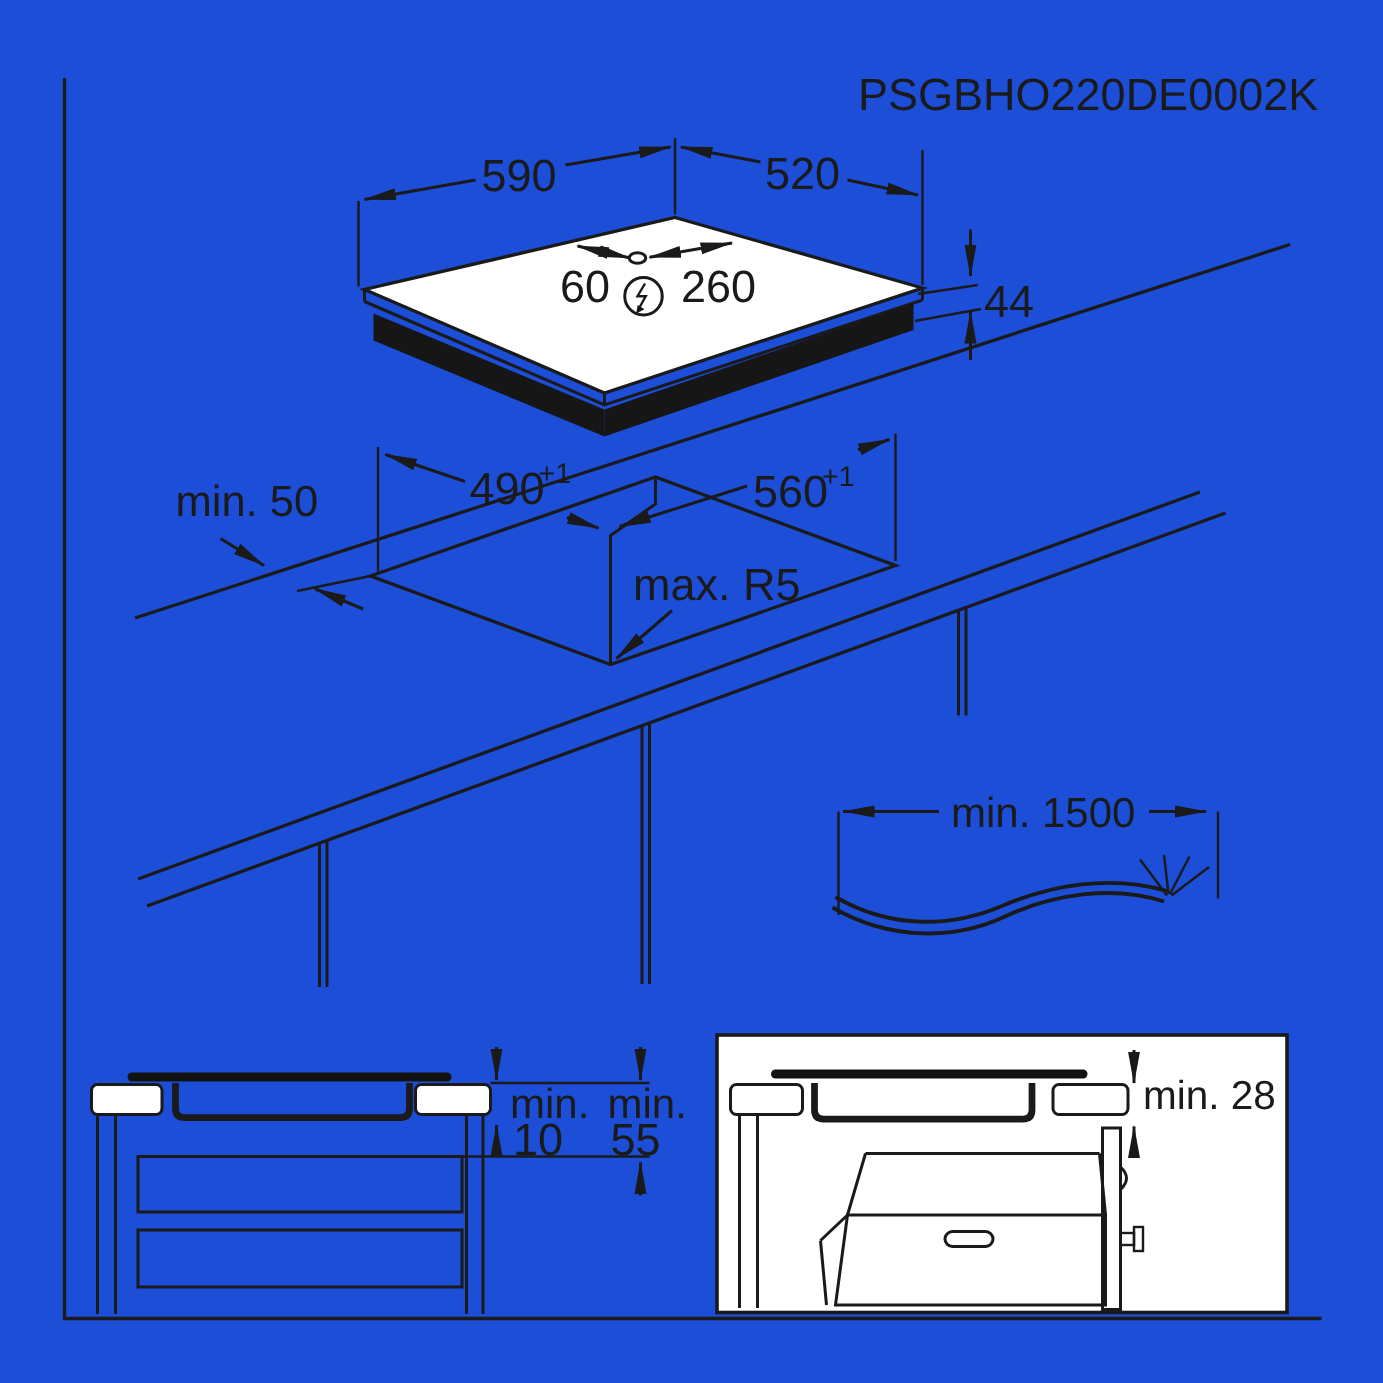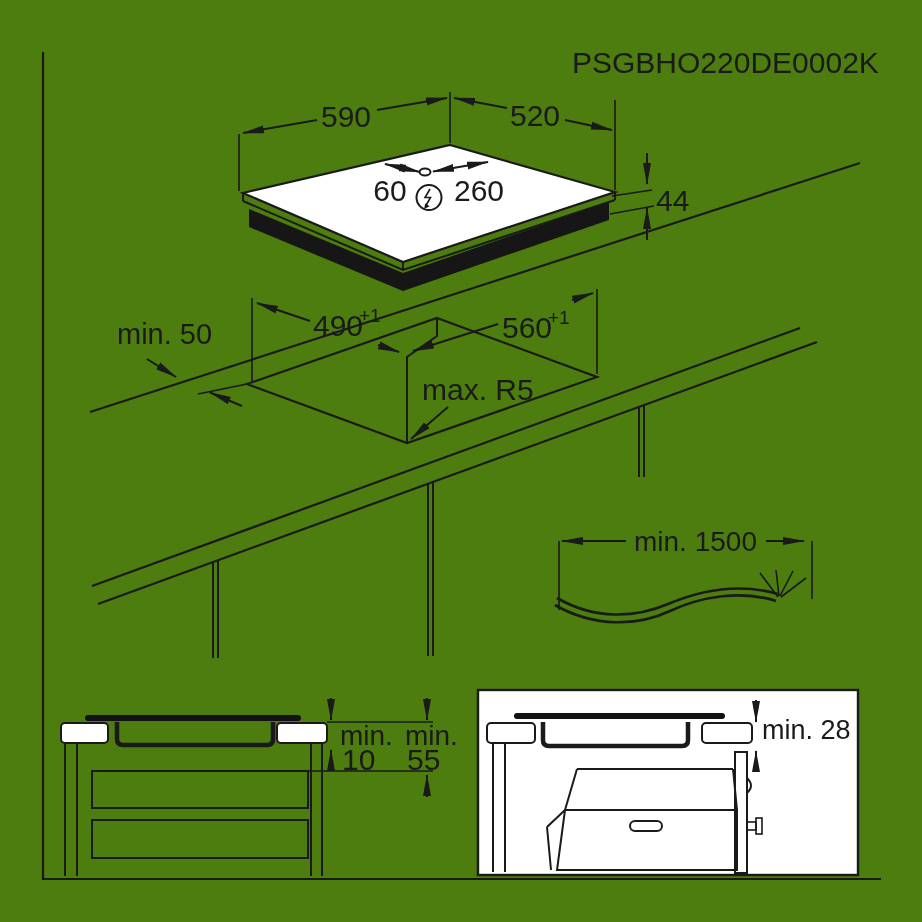--- a/index.html
+++ b/index.html
@@ -1,16 +1,16 @@
 <!DOCTYPE html>
 <html><head>
 <meta charset="utf-8">
 <style>
   html,body { margin:0; padding:0; background:#ffffff; }
-  .stage { position:relative; width:922px; height:922px; background:#4d7c0f; overflow:hidden; }
+  .stage { position:relative; width:922px; height:922px; background:#1d4ed8; overflow:hidden; }
   svg { display:block; }
   .ln   { stroke:#1a1a1a; stroke-width:2.2; fill:none; }
   .ln2  { stroke:#1a1a1a; stroke-width:2;   fill:none; }
   .thin { stroke:#1a1a1a; stroke-width:1.6; fill:none; }
   .dim  { stroke:#1a1a1a; stroke-width:2;   fill:none; }
   .thick{ stroke:#1a1a1a; stroke-width:4.5; fill:none; stroke-linejoin:round; }
   .glass{ stroke:#121212; stroke-width:6;   fill:none; stroke-linecap:round; }
   .blk  { fill:#161616; stroke:none; }
   .wfill{ fill:#ffffff; }
   text  { font-family:"Liberation Sans","DejaVu Sans",sans-serif; fill:#1a1a1a; }

